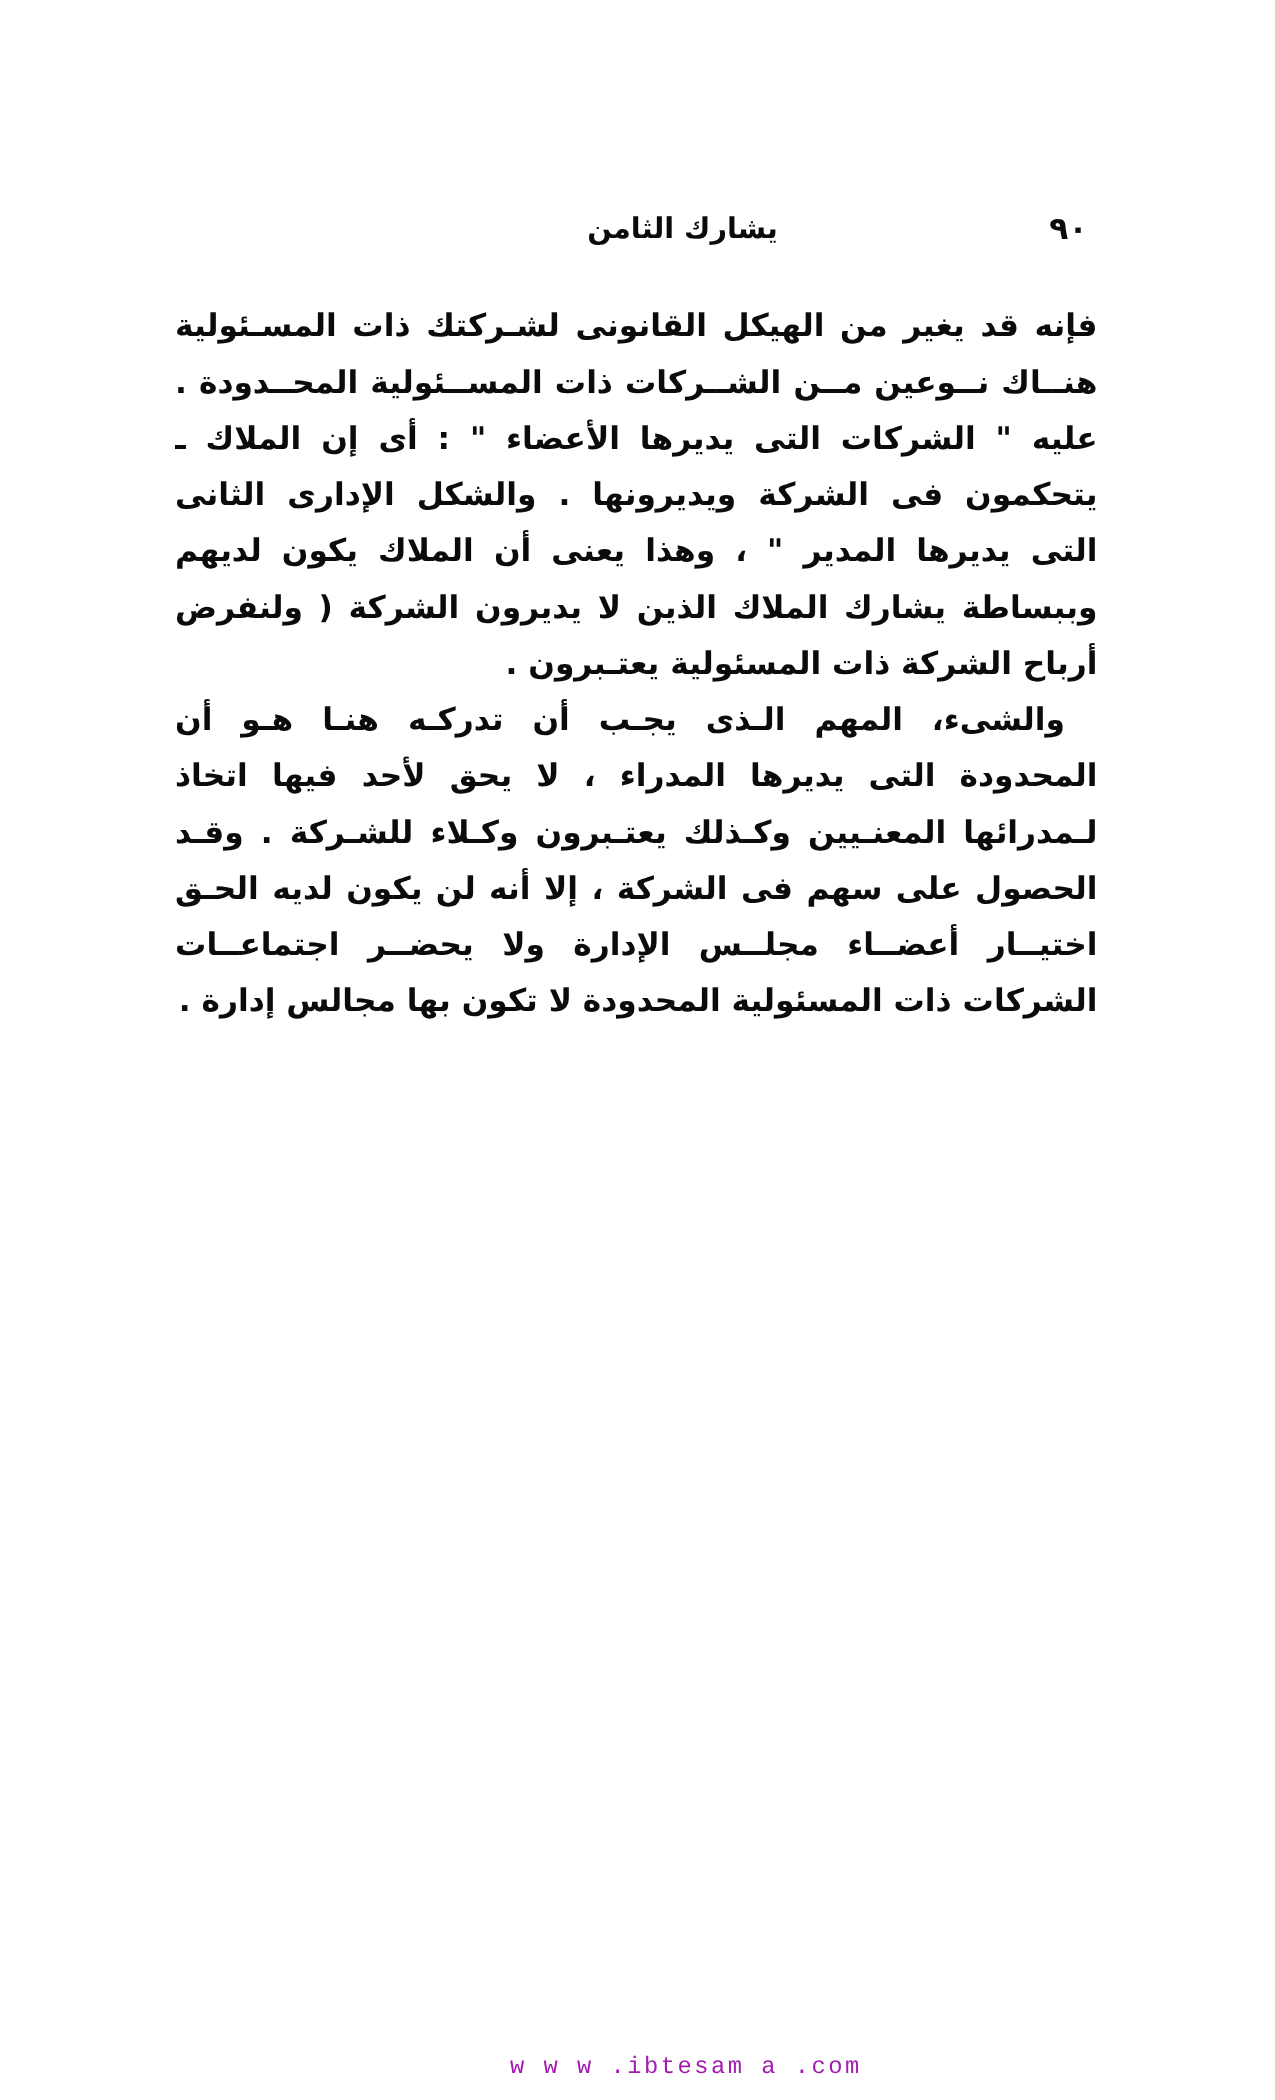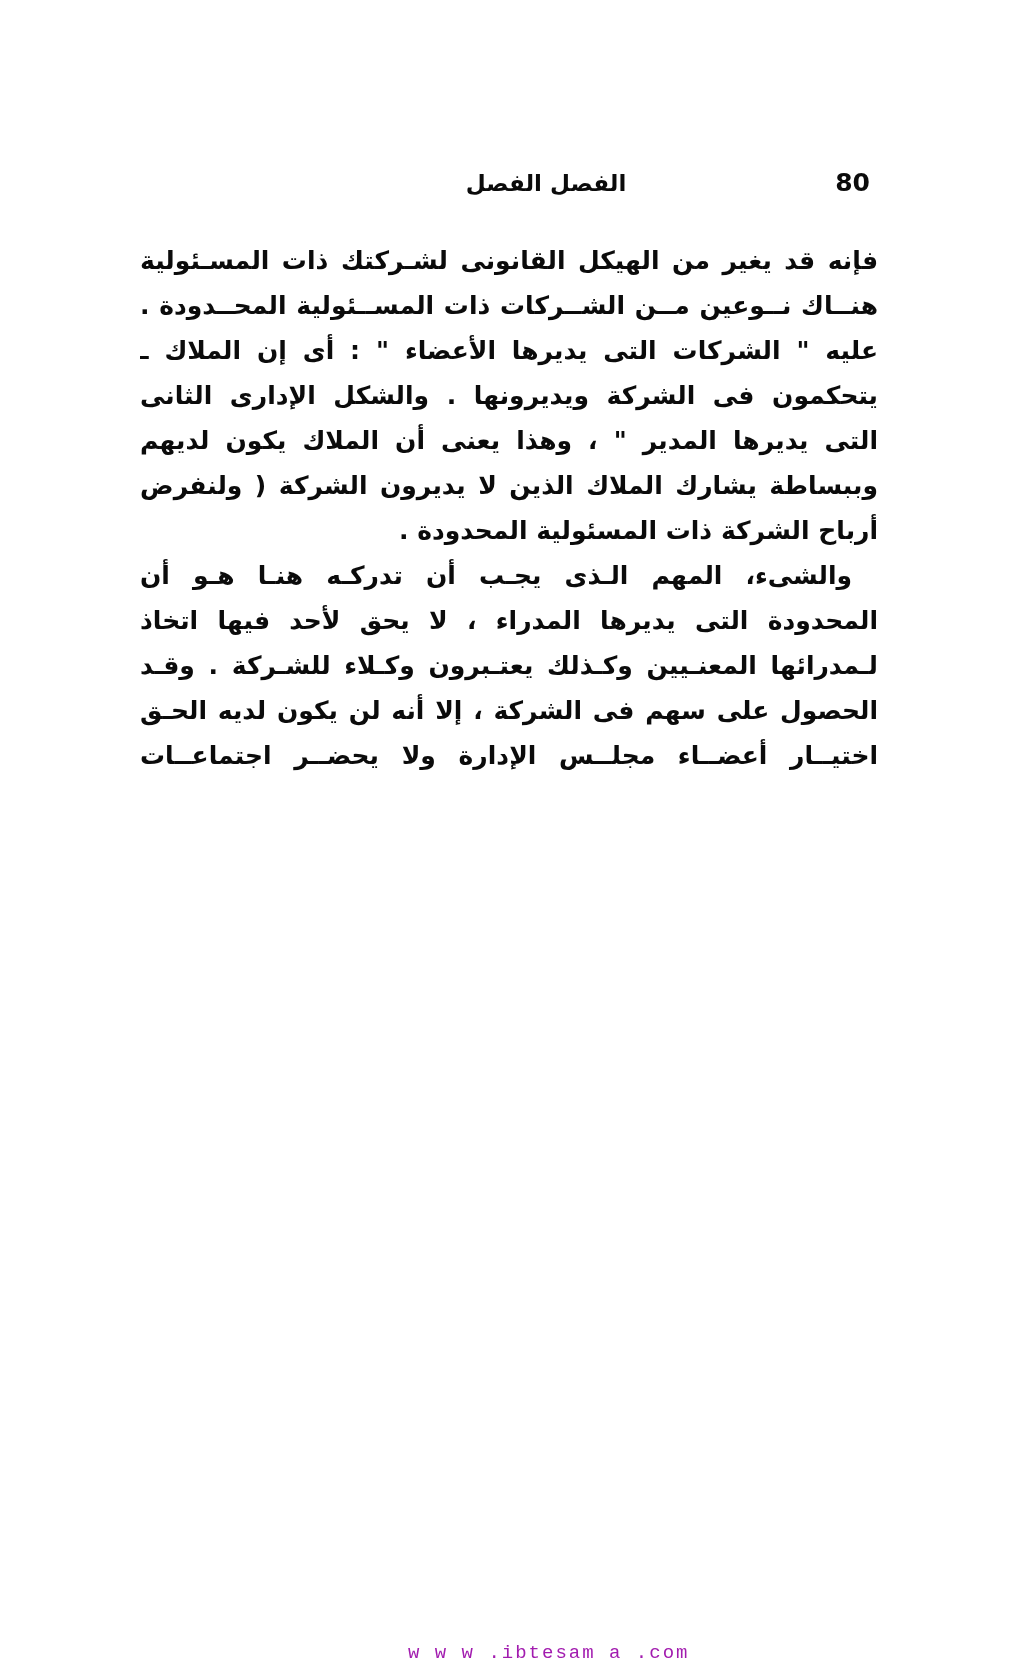--- a/index.html
+++ b/index.html
@@ -86,39 +86,40 @@
     direction: ltr;
     white-space: nowrap;
   }
 </style>
 </head>
 <body>
 
 <div class="page">
 
   <div class="header">
-    <div class="chapter-title">الفصل الفصل</div>
-    <div class="page-number">80</div>
+    <div class="chapter-title">يشارك الثامن</div>
+    <div class="page-number">٩٠</div>
   </div>
 
   <div class="text-block">
 
   <div class="paragraph">
         <div class="line full">فإنه قد يغير من الهيكل القانونى لشـركتك ذات المسـئولية المحـدودة . تـذكر أن</div>
         <div class="line full">هنــاك نــوعين مــن الشــركات ذات المســئولية المحــدودة . ومعظمهــا يطلــق</div>
         <div class="line full">عليه " الشركات التى يديرها الأعضاء " : أى إن الملاك ـ الأعضـاء ــ هـم الـذين</div>
         <div class="line full">يتحكمون فى الشركة ويديرونها . والشكل الإدارى الثانى يطلق عليه " الشركات</div>
         <div class="line full">التى يديرها المدير " ، وهذا يعنى أن الملاك يكون لديهم مدراء يديرون الشـركة .</div>
         <div class="line full">وببساطة يشارك الملاك الذين لا يديرون الشركة ( ولنفرض المستثمر الجديد ) فى</div>
-        <div class="line">أرباح الشركة ذات المسئولية المحدودة .</div>
+        <div class="line">أرباح الشركة ذات المسئولية يعتـبرون .</div>
       </div>
       <div class="paragraph">
         <div class="line full indent">والشىء، المهم الـذى يجـب أن تدركـه هنـا هـو أن الشـركات ذات المسـئولية</div>
         <div class="line full">المحدودة التى يديرها المدراء ، لا يحق لأحد فيها اتخاذ القرارات الإدارية سوى</div>
         <div class="line full">لـمدرائها المعنـيين وكـذلك يعتـبرون وكـلاء للشـركة . وقـد يرغـب المسـتثمر علـى</div>
         <div class="line full">الحصول على سهم فى الشركة ، إلا أنه لن يكون لديه الحـق فـى المسـاعدة فـى</div>
         <div class="line full">اختيــار أعضــاء مجلــس الإدارة ولا يحضــر اجتماعــات المجلــس . لمــاذا ؟ لأن</div>
+        <div class="line">الشركات ذات المسئولية المحدودة لا تكون بها مجالس إدارة .</div>
       </div>
     </div>
 
   <div class="watermark" style="color: #a21caf;">w w w .ibtesam a .com</div>
 
 </div>
 
 </body></html>

